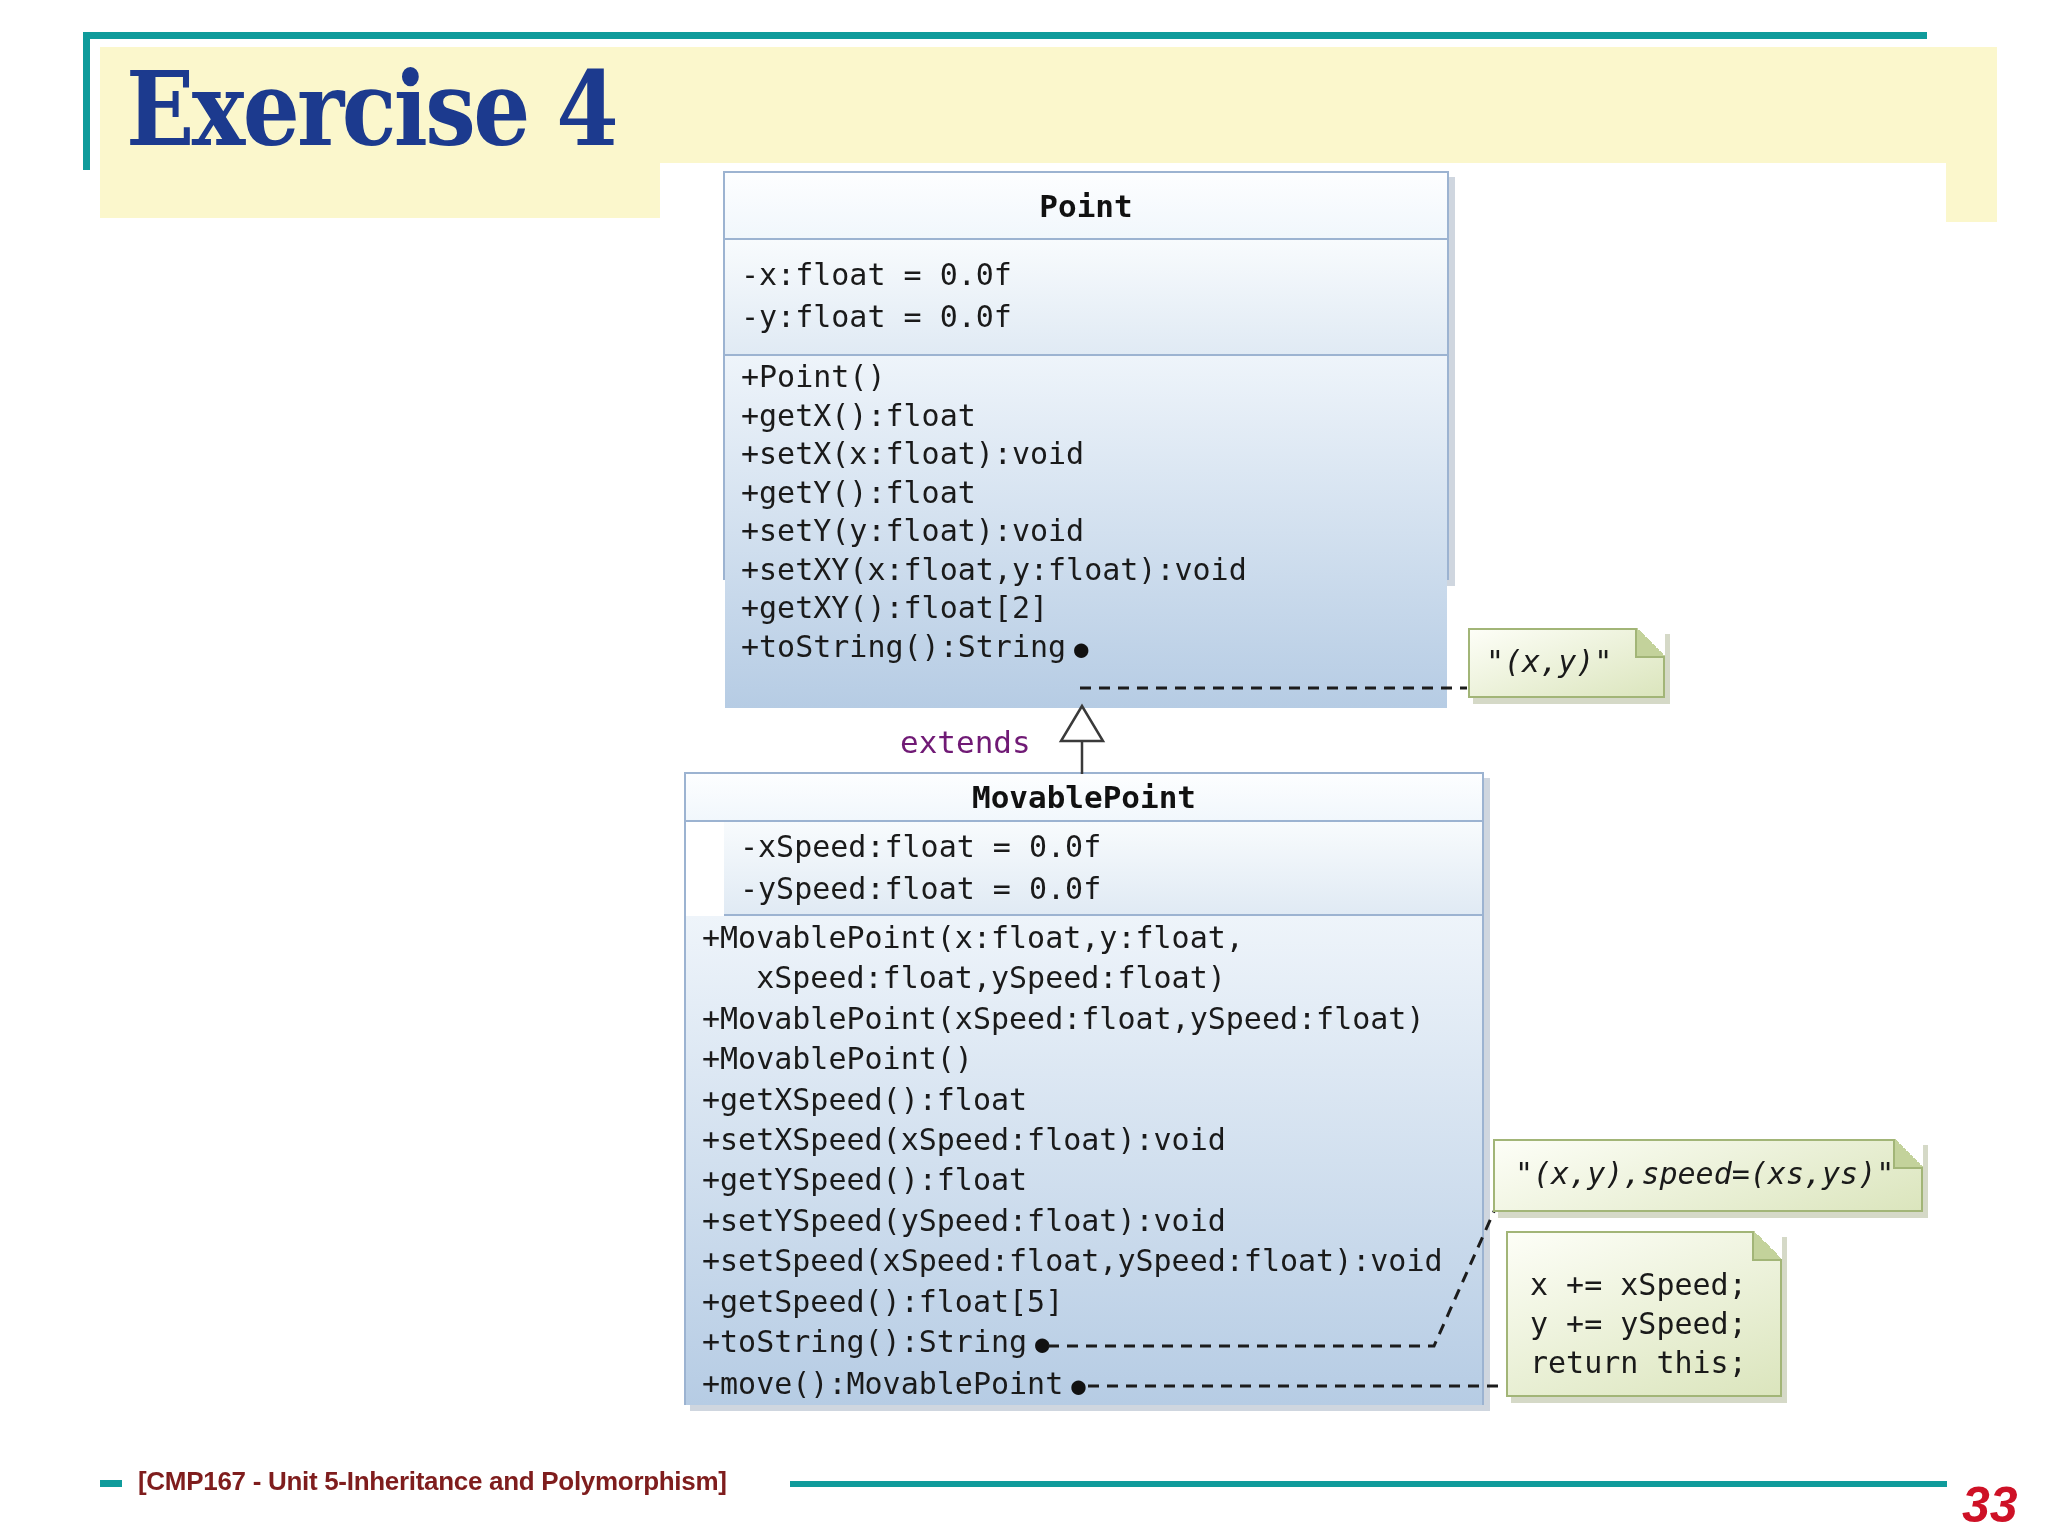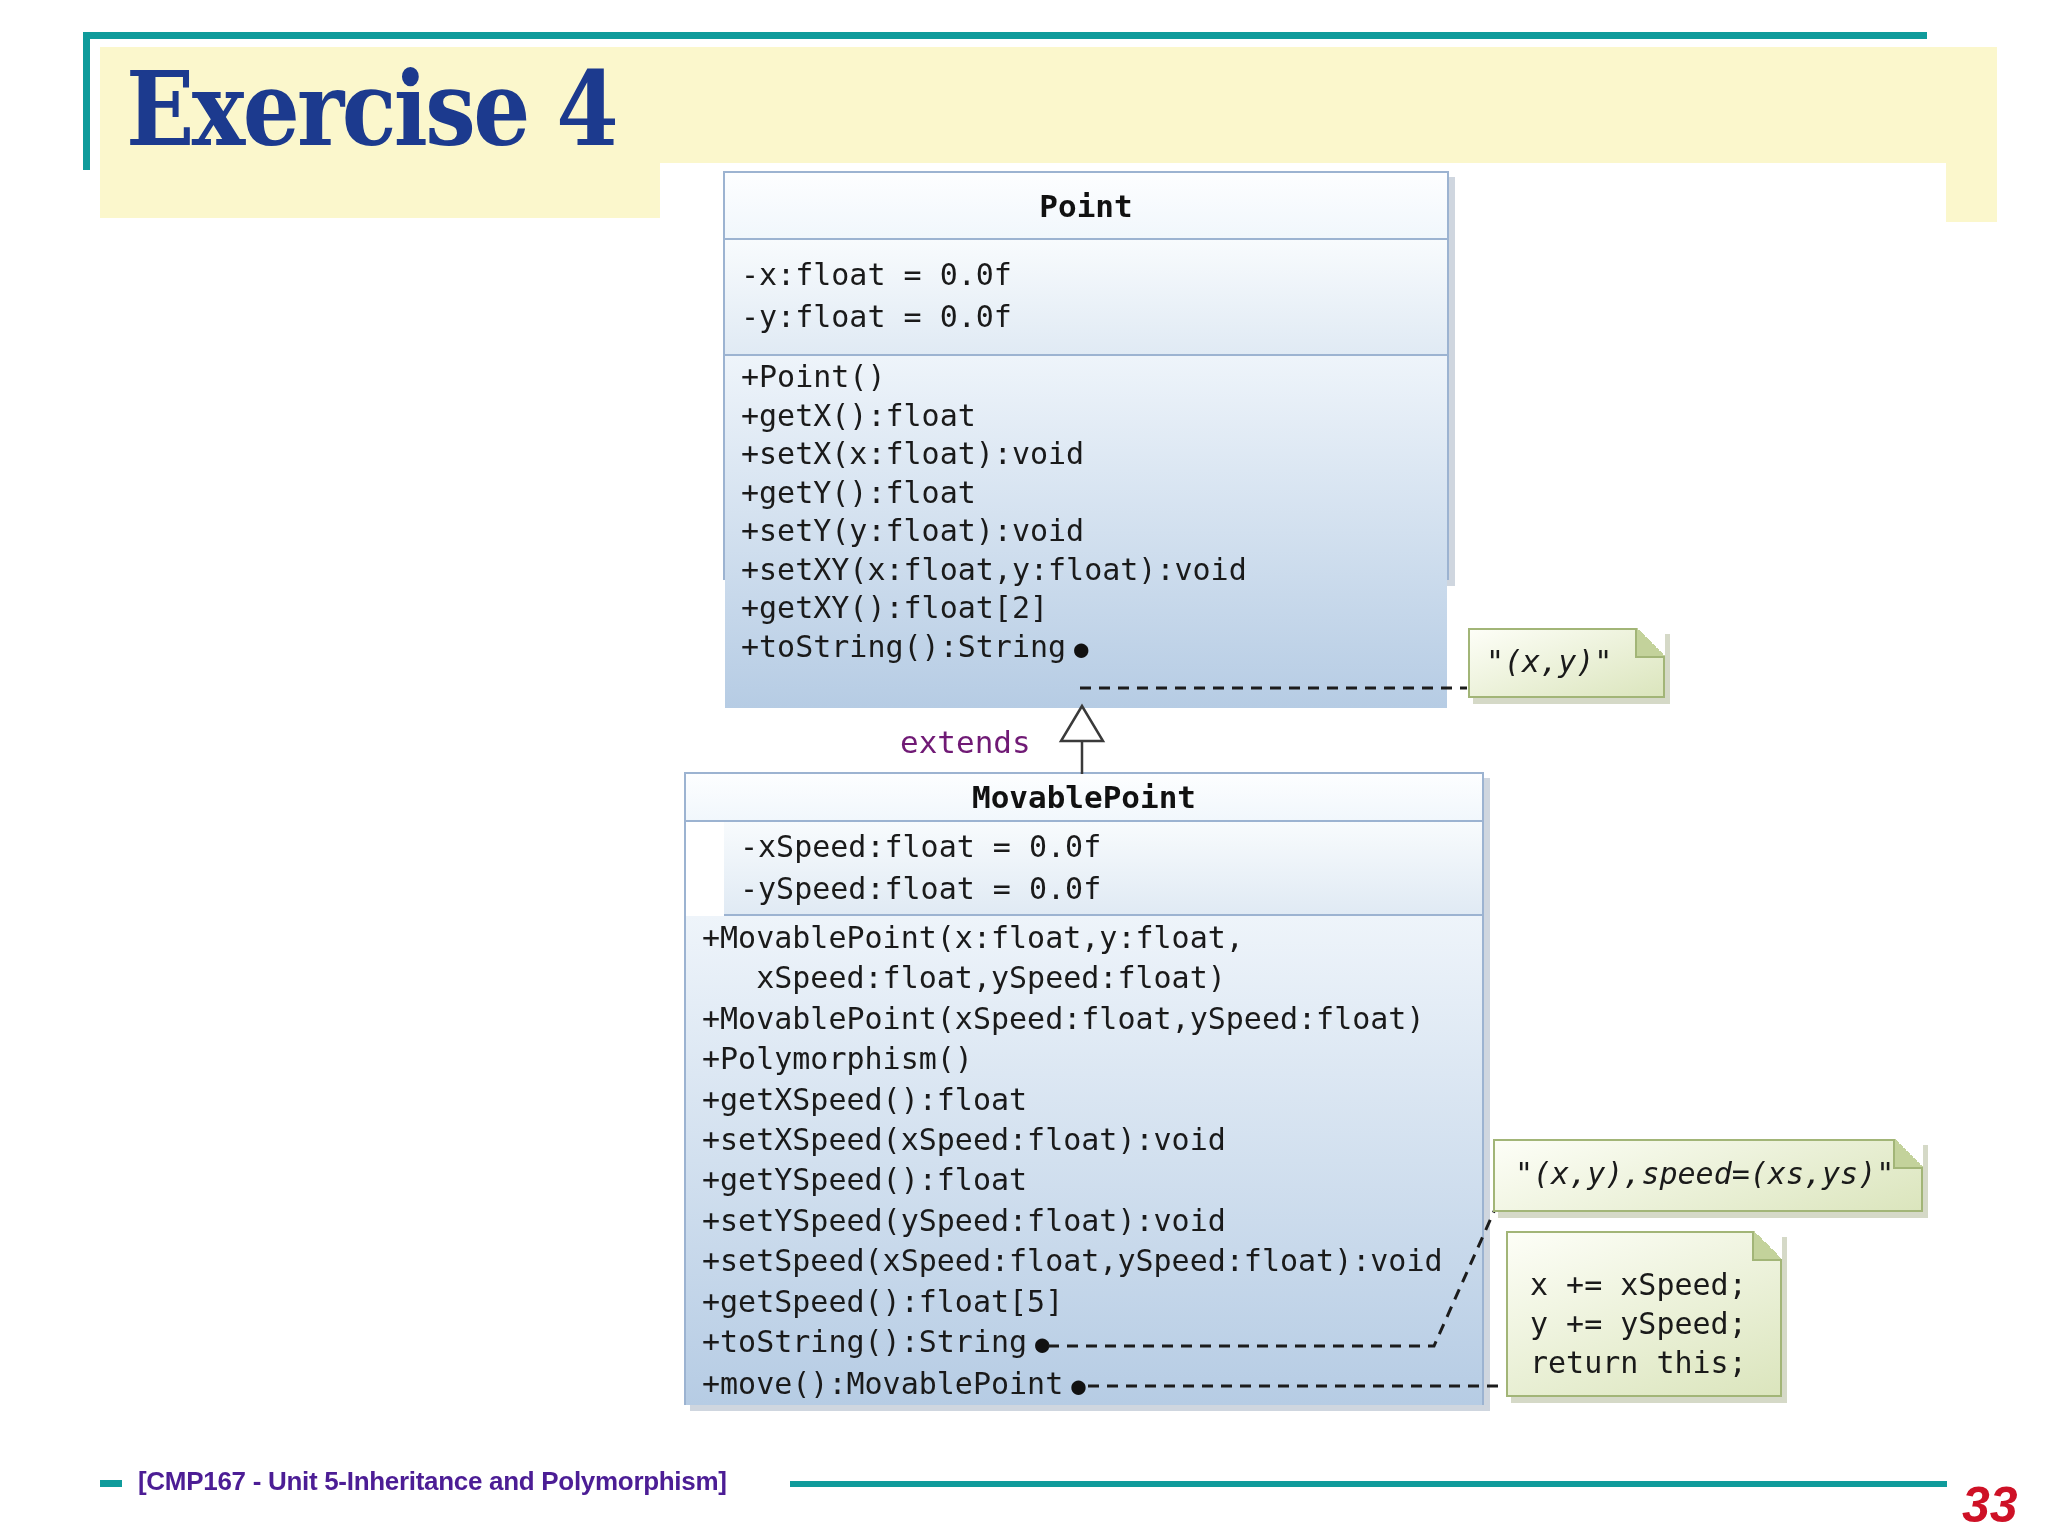--- a/index.html
+++ b/index.html
@@ -73,21 +73,21 @@
   #note1{left:1468px;top:628px;width:197px;height:70px;padding:14px 0 0 16px;}
   #note2{left:1493px;top:1139px;width:430px;height:73px;padding:15px 0 0 20px;}
   #note3{left:1506px;top:1231px;width:276px;height:166px;padding:32px 0 0 22px;}
   #note3 .code-line{line-height:39px;white-space:pre;}
   
   .connectors{position:absolute;left:0;top:0;pointer-events:none;}
   
   .footer-dash{position:absolute;left:100px;top:1480px;width:22px;height:7px;background:#0f9b9b;}
   .footer-label{
     position:absolute;left:138px;top:1466px;
-    font-weight:bold;font-size:26px;color:#4c1d95;letter-spacing:-.3px;
+    font-weight:bold;font-size:26px;color:#7f1d1d;letter-spacing:-.3px;
   }
   .footer-rule{position:absolute;left:790px;top:1481px;width:1157px;height:6px;background:#0f9b9b;}
   .page-number{
     position:absolute;left:1962px;top:1476px;
     font-weight:bold;font-style:italic;font-size:50px;color:#ce1126;
   }
 </style>
 </head>
 <body>
 
@@ -121,21 +121,21 @@
   <div class="uml-box" id="mp-box" style="left:684px;top:772px;width:800px;height:633px;">
     <div class="uml-head">MovablePoint</div>
     <div class="uml-attrs">
         <div class="uml-line">-xSpeed:float = 0.0f</div>
         <div class="uml-line">-ySpeed:float = 0.0f</div>
       </div>
     <div class="uml-methods">
         <div class="uml-line">+MovablePoint(x:float,y:float,</div>
         <div class="uml-line">   xSpeed:float,ySpeed:float)</div>
         <div class="uml-line">+MovablePoint(xSpeed:float,ySpeed:float)</div>
-        <div class="uml-line">+Polymorphism()</div>
+        <div class="uml-line">+MovablePoint()</div>
         <div class="uml-line">+getXSpeed():float</div>
         <div class="uml-line">+setXSpeed(xSpeed:float):void</div>
         <div class="uml-line">+getYSpeed():float</div>
         <div class="uml-line">+setYSpeed(ySpeed:float):void</div>
         <div class="uml-line">+setSpeed(xSpeed:float,ySpeed:float):void</div>
         <div class="uml-line">+getSpeed():float[5]</div>
         <div class="uml-line">+toString():String<span class="dot"></span></div>
         <div class="uml-line">+move():MovablePoint<span class="dot"></span></div>
       </div>
   </div>

